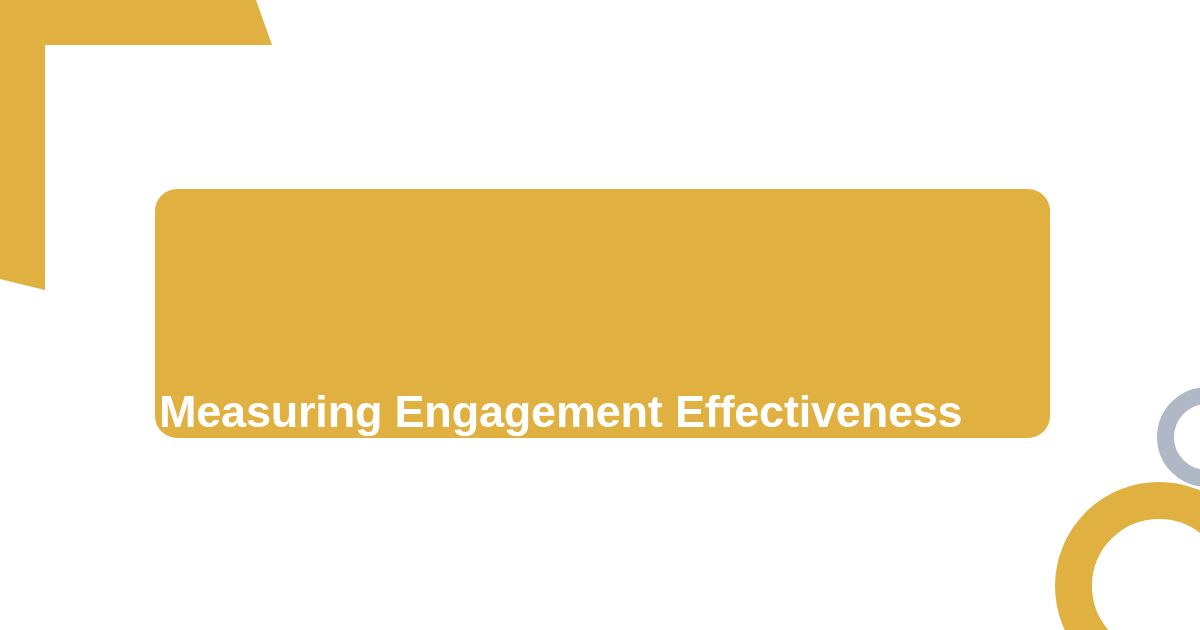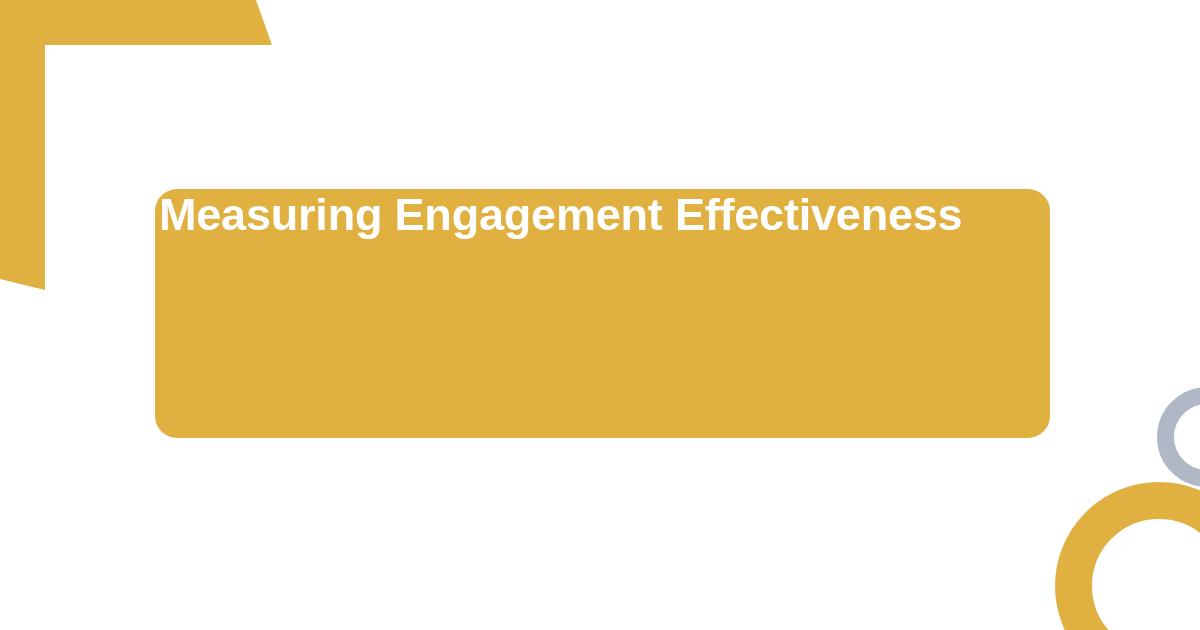--- a/index.html
+++ b/index.html
@@ -57,21 +57,21 @@
 
   
   #title-banner {
     position: absolute;
     left: 155px;
     top: 189px;
     width: 895px;
     height: 249px;
     border-radius: 22px;
     display: flex;
-    align-items: flex-start;
+    align-items: flex-end;
     box-sizing: border-box;
     padding: 0 6px 0 4px;
   }
   #banner-title {
     color: #ffffff;
     font-family: "Liberation Sans", sans-serif;
     font-weight: bold;
     font-size: 45px;
     line-height: 1.15;
     letter-spacing: -0.2px;

